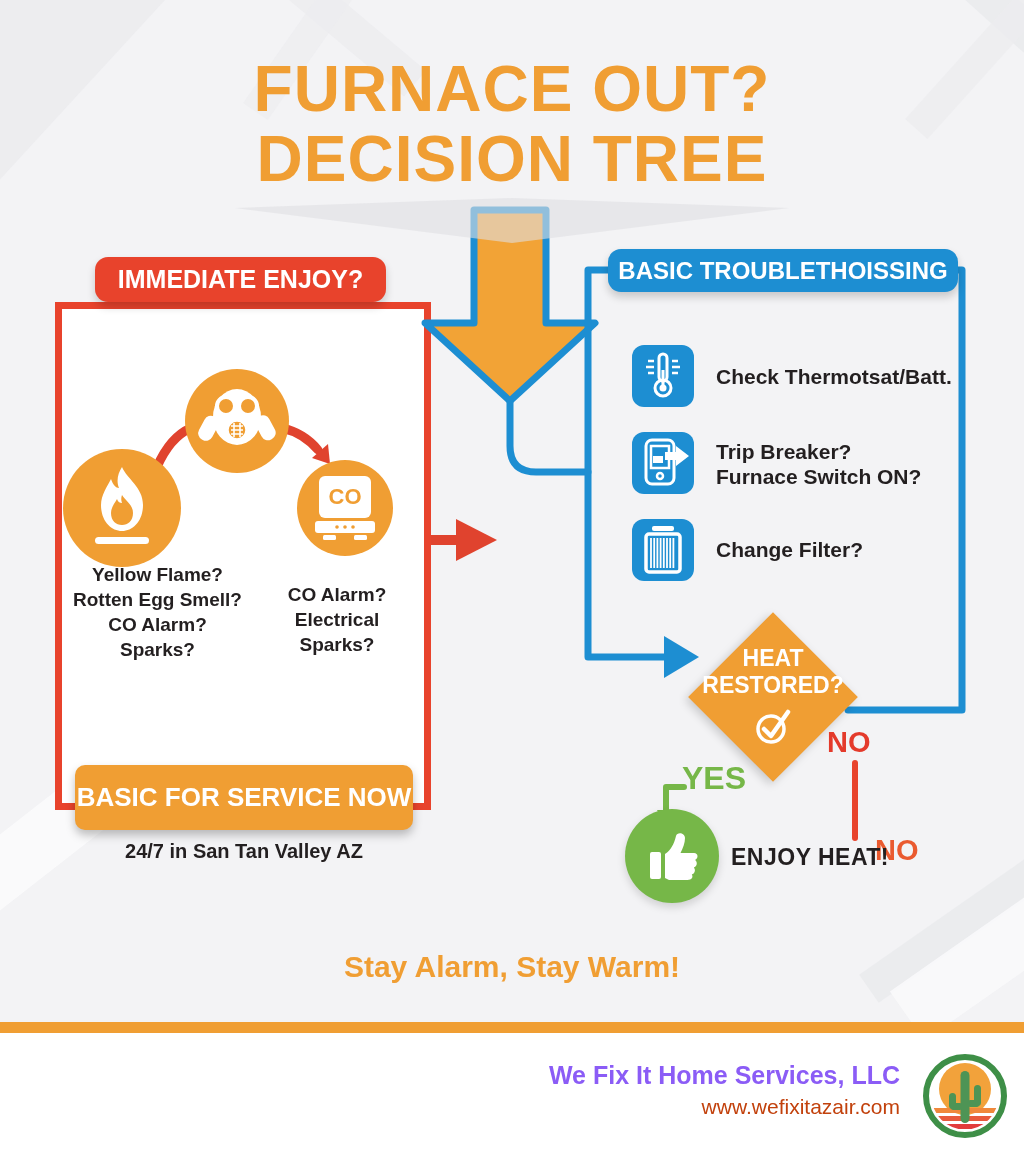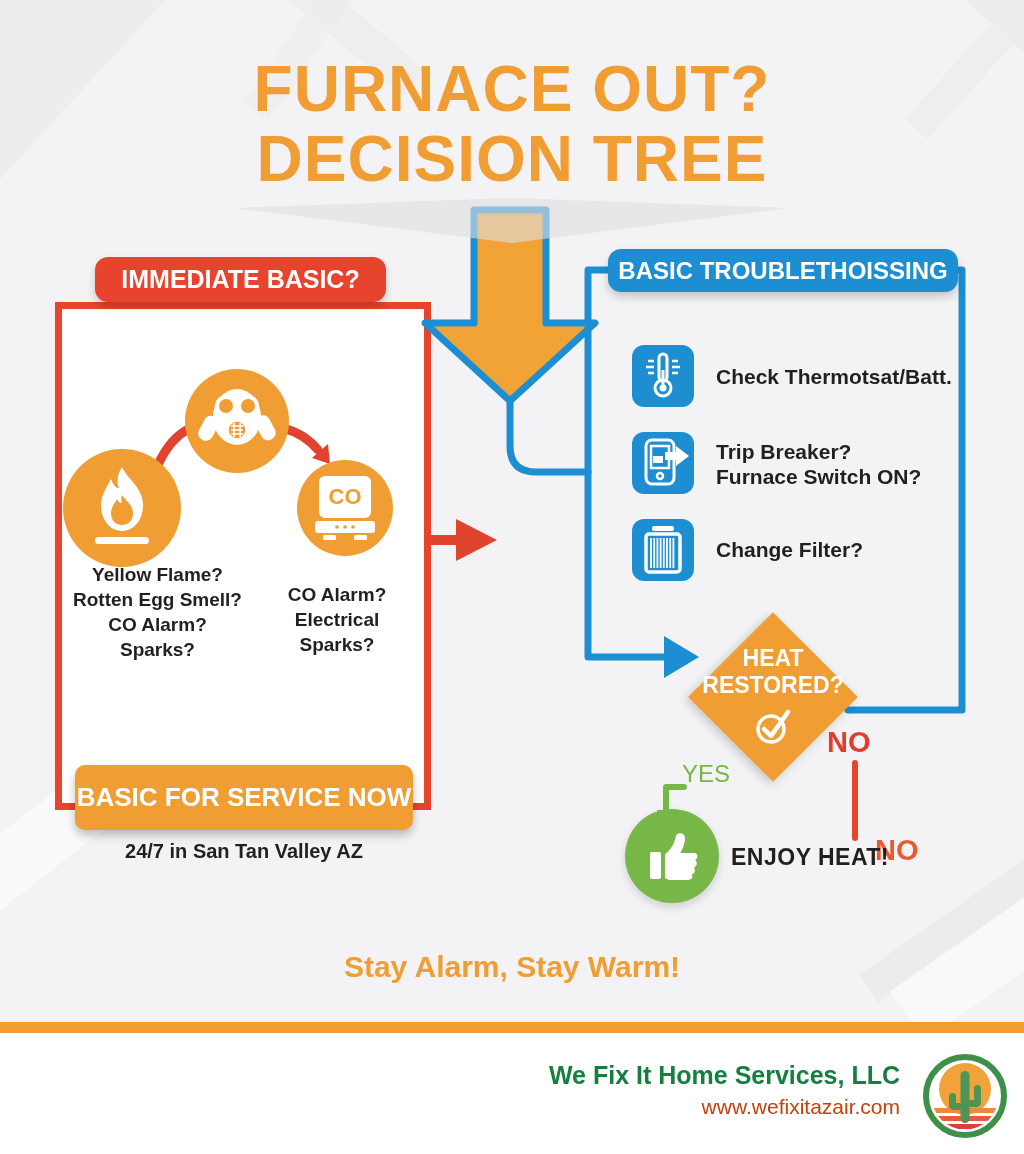--- a/index.html
+++ b/index.html
@@ -33,30 +33,30 @@
        box-shadow:0 5px 10px rgba(0,0,0,.25);}
   #subtext{left:75px;top:840px;width:338px;text-align:center;font-size:20px;font-weight:600;}
   .trow-box{position:absolute;width:62px;height:62px;border-radius:12px;background:#1D8ED2;
             display:flex;align-items:center;justify-content:center;}
   .trow-label{position:absolute;left:716px;font-size:21px;font-weight:600;color:#231F20;line-height:25px;}
   #diamond{left:713px;top:637px;width:120px;height:120px;background:#F09E33;transform:rotate(45deg);
            box-shadow:0 4px 10px rgba(0,0,0,.18);}
   #diamond-inner{position:absolute;left:-25px;top:-25px;width:170px;height:170px;transform:rotate(-45deg);
            display:flex;flex-direction:column;align-items:center;justify-content:center;color:#fff;
            font-weight:bold;font-size:23px;line-height:27px;}
-  #yes-label{left:682px;top:760px;font-size:24px;font-weight:normal;color:#76B748;}
+  #yes-label{left:682px;top:760px;font-size:32px;font-weight:bold;color:#76B748;}
   #no-label-right{left:827px;top:726px;font-size:29px;font-weight:bold;color:#E43A2B;}
   #no-label-bottom{left:875px;top:834px;font-size:29px;font-weight:bold;color:#EA5A2F;}
   #enjoy{left:731px;top:844px;font-size:23px;font-weight:bold;color:#231F20;letter-spacing:.5px;}
   #thumb-circle{left:625px;top:809px;width:94px;height:94px;border-radius:50%;background:#76B748;
                 display:flex;align-items:center;justify-content:center;box-shadow:0 4px 8px rgba(0,0,0,.15);}
   #tagline{left:0;top:950px;width:1024px;text-align:center;font-size:30px;font-weight:bold;color:#F09E33;}
   #orange-bar{left:0;top:1022px;width:1024px;height:11px;background:#F09E33;}
   #footer{left:0;top:1033px;width:1024px;height:121px;background:#ffffff;}
-  #footer-company{position:absolute;right:124px;top:28px;font-size:25px;font-weight:bold;color:#15803d;}
+  #footer-company{position:absolute;right:124px;top:28px;font-size:25px;font-weight:bold;color:#8b5cf6;}
   #footer-website{position:absolute;right:124px;top:62px;font-size:21px;color:#c2410c;}
   #footer-logo{position:absolute;left:922px;top:20px;}
 </style>
 </head>
 <body>
 
 <div id="canvas">
 
   <div class="decor" style="left:0;top:0;width:300px;height:230px;background:#e9eaec;clip-path:polygon(0 0,55% 0,0 78%);opacity:.7;"></div>
   <div class="decor" style="left:150px;top:-30px;width:300px;height:34px;background:#ebebee;transform:rotate(40deg);opacity:.7;"></div>
@@ -92,21 +92,21 @@
 
     <path d="M157,467 Q170,437 191,428" stroke="#E0432E" stroke-width="9" stroke-linecap="round" fill="none"></path>
     <polygon points="209,421 198,440 188,417" fill="#E0432E"></polygon>
     <path d="M282,428 Q304,433 318,450" stroke="#E0432E" stroke-width="9" stroke-linecap="round" fill="none"></path>
     <polygon points="330,464 312,458 328,444" fill="#E0432E"></polygon>
   </svg>
 
   <div class="abs title z3" id="title2">DECISION TREE</div>
   <div class="abs title z3" id="title1">FURNACE OUT?</div>
 
-  <div class="pill z3" id="pill-danger">IMMEDIATE BASIC?</div>
+  <div class="pill z3" id="pill-danger">IMMEDIATE ENJOY?</div>
   <div class="pill z3" id="pill-basic">BASIC TROUBLETHOISSING</div>
 
   <div class="circle z3" id="circle-flame">
     <svg width="118" height="118" viewBox="0 0 118 118">
       <path fill="#fff" d="M59 18 C64 30 80 38 80 56 C80 72 70 82 59 82 C48 82 38 72 38 56 C38 46 44 38 48 30 C50 36 53 39 56 39 C53 32 55 24 59 18 Z"></path>
       <path fill="#F09E33" d="M59 46 C63 52 70 56 70 64 C70 72 65 76 59 76 C53 76 48 72 48 64 C48 58 52 54 54 50 C55 53 57 54 59 54 C58 51 58 49 59 46 Z"></path>
       <rect x="32" y="88" width="54" height="7" rx="3.5" fill="#fff"></rect>
     </svg>
   </div>
   <div class="circle z3" id="circle-mask">

